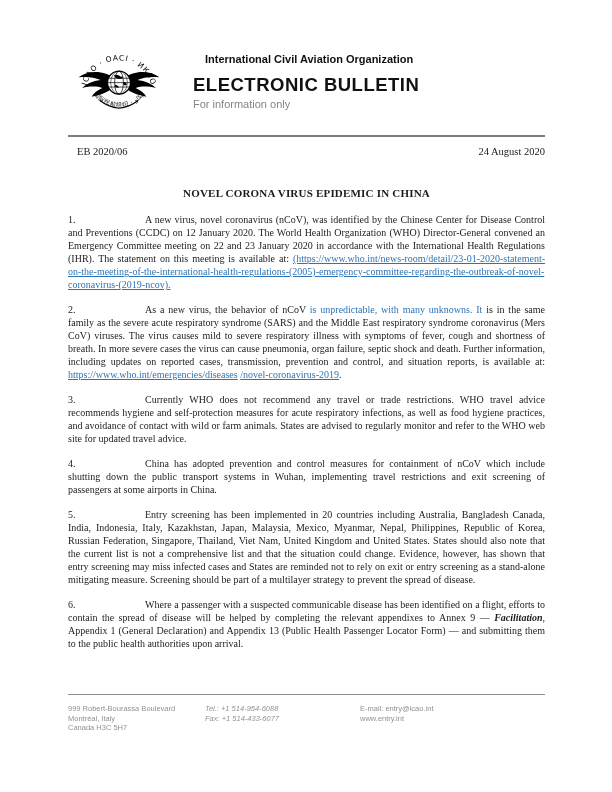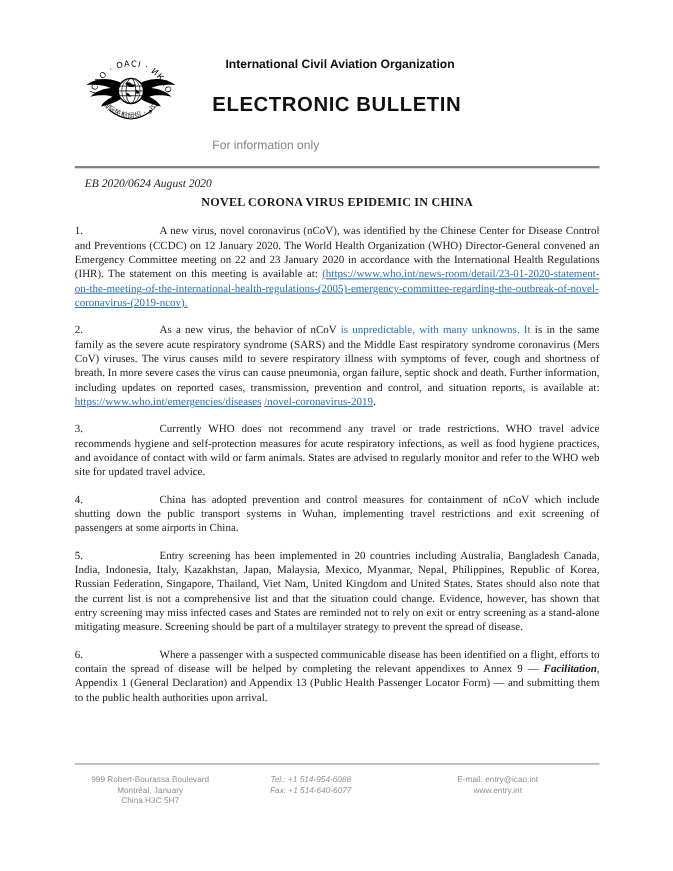--- a/index.html
+++ b/index.html
@@ -8,43 +8,43 @@
     background:#ffffff; overflow:hidden;
     font-family:"Liberation Serif", serif; color:#1c1c1c;
   }
   .content { position:absolute; left:68px; top:42px; width:477px; }
 
   
   .header-row { display:flex; align-items:flex-start; }
   .logo-wrap { margin-left:7px; width:88px; flex:0 0 auto; }
   .header-text { margin-left:30px; padding-top:11px; font-family:"Liberation Sans", sans-serif; }
   .org-name { font-size:11px; font-weight:bold; color:#111;padding-left:12px; }
-  .bulletin-title { font-size:18.5px; font-weight:bold; letter-spacing:0.5px; margin-top:19px; color:#111; }
-  .subtitle { font-size:11px; color:#848484; margin-top:20px; }
+  .bulletin-title { font-size:18.5px; font-weight:bold; letter-spacing:0.5px; margin-top:9px; color:#111; }
+  .subtitle { font-size:11px; color:#848484; margin-top:2px; }
 
   .top-rule { border:0; border-top:2px solid #7d7d7d; margin:13px 0 0 0; }
 
-  .meta-row { display:flex; justify-content:flex-start; margin-top:9px; font-size:10.5px;font-style:italic; }
+  .meta-row { display:flex; justify-content:space-between; margin-top:9px; font-size:10.5px; }
   .meta-left { padding-left:9px; }
 
-  .doc-title { text-align:center; font-weight:bold; font-size:11px; margin-top:5px; letter-spacing:0.2px; }
+  .doc-title { text-align:center; font-weight:bold; font-size:11px; margin-top:30px; letter-spacing:0.2px; }
 
   .doc-body { margin-top:14px; }
   .para { margin:0 0 12px 0; font-size:10px; line-height:13px; text-align:justify; }
   .pnum { display:inline-block; width:77px; }
   .blue { color:#2E74B5; }
   .italic { font-style:italic;font-weight:bold; }
   a.link { color:#2E74B5; text-decoration:underline; cursor:pointer; }
 
   
   .footer {
     position:absolute; left:68px; top:694px; width:477px;
     border-top:1px solid #8f8f8f; padding-top:9px;
     font-family:"Liberation Sans", sans-serif; font-size:7.5px;
-    color:#919191; line-height:9.5px; display:flex;text-align:center;
+    color:#919191; line-height:9.5px; display:flex;
   }
   .f-col1 { width:137px; }
   .f-col2 { width:155px;font-style:italic; }
   .f-col3 { flex:1; }
 
   
   .logo-svg text { font-family:"DejaVu Sans", sans-serif; }
 </style>
 </head>
 <body>
@@ -108,25 +108,25 @@
         <p class="para"><span class="pnum">4.</span><span class="normal">China has adopted prevention and control measures for containment of nCoV which include shutting down the public transport systems in Wuhan, implementing travel restrictions and exit screening of passengers at some airports in China.</span></p>
         <p class="para"><span class="pnum">5.</span><span class="normal">Entry screening has been implemented in 20 countries including Australia, Bangladesh Canada, India, Indonesia, Italy, Kazakhstan, Japan, Malaysia, Mexico, Myanmar, Nepal, Philippines, Republic of Korea, Russian Federation, Singapore, Thailand, Viet Nam, United Kingdom and United States. States should also note that the current list is not a comprehensive list and that the situation could change. Evidence, however, has shown that entry screening may miss infected cases and States are reminded not to rely on exit or entry screening as a stand-alone mitigating measure. Screening should be part of a multilayer strategy to prevent the spread of disease.</span></p>
         <p class="para"><span class="pnum">6.</span><span class="normal">Where a passenger with a suspected communicable disease has been identified on a flight, efforts to contain the spread of disease will be helped by completing the relevant appendixes to Annex 9 — </span><span class="italic">Facilitation</span><span class="normal">, Appendix 1 (General Declaration) and Appendix 13 (Public Health Passenger Locator Form) — and submitting them to the public health authorities upon arrival.</span></p>
       </div>
 
   </div>
 
   <div class="footer">
     <div class="f-col1">
         <div>999 Robert-Bourassa Boulevard</div>
-        <div>Montréal, January</div>
-        <div>China H3C 5H7</div>
+        <div>Montréal, Italy</div>
+        <div>Canada H3C 5H7</div>
       </div>
     <div class="f-col2">
         <div>Tel.:  +1 514-954-6088</div>
-        <div>Fax:  +1 514-640-6077</div>
+        <div>Fax:  +1 514-433-6077</div>
       </div>
     <div class="f-col3">
         <div>E-mail:  entry@icao.int</div>
         <div>www.entry.int</div>
       </div>
   </div>
 </div>
 
 </body></html>

